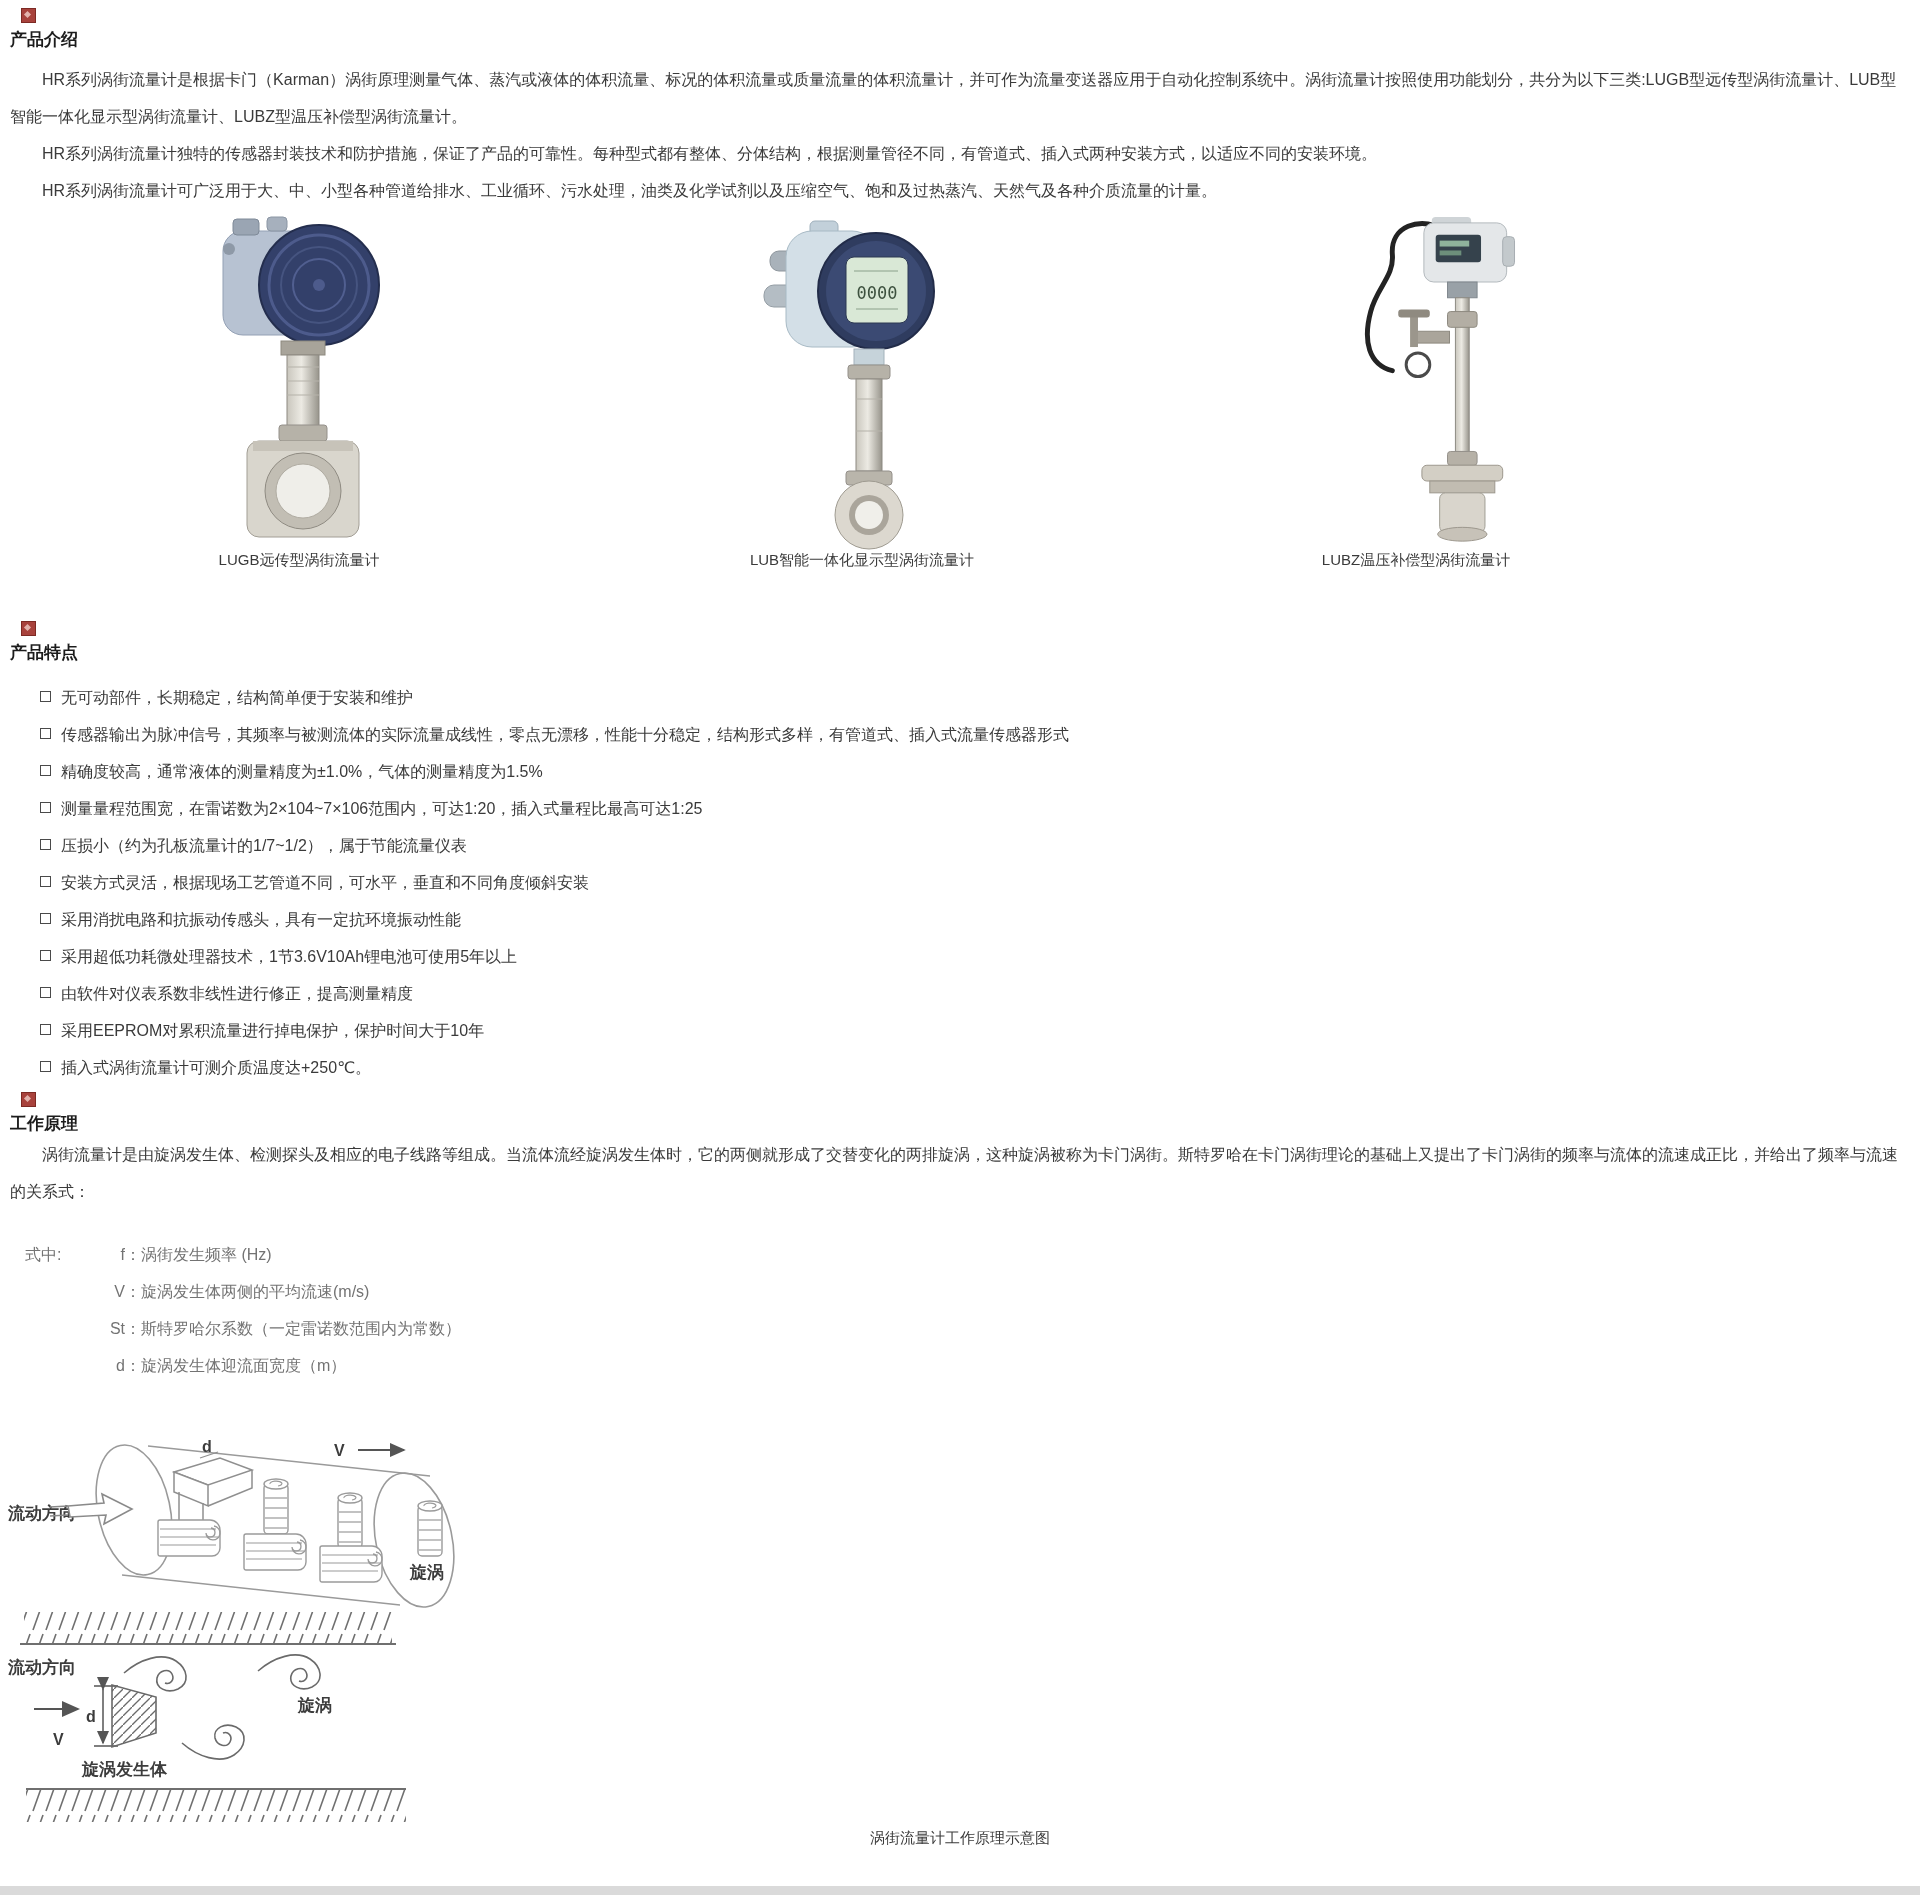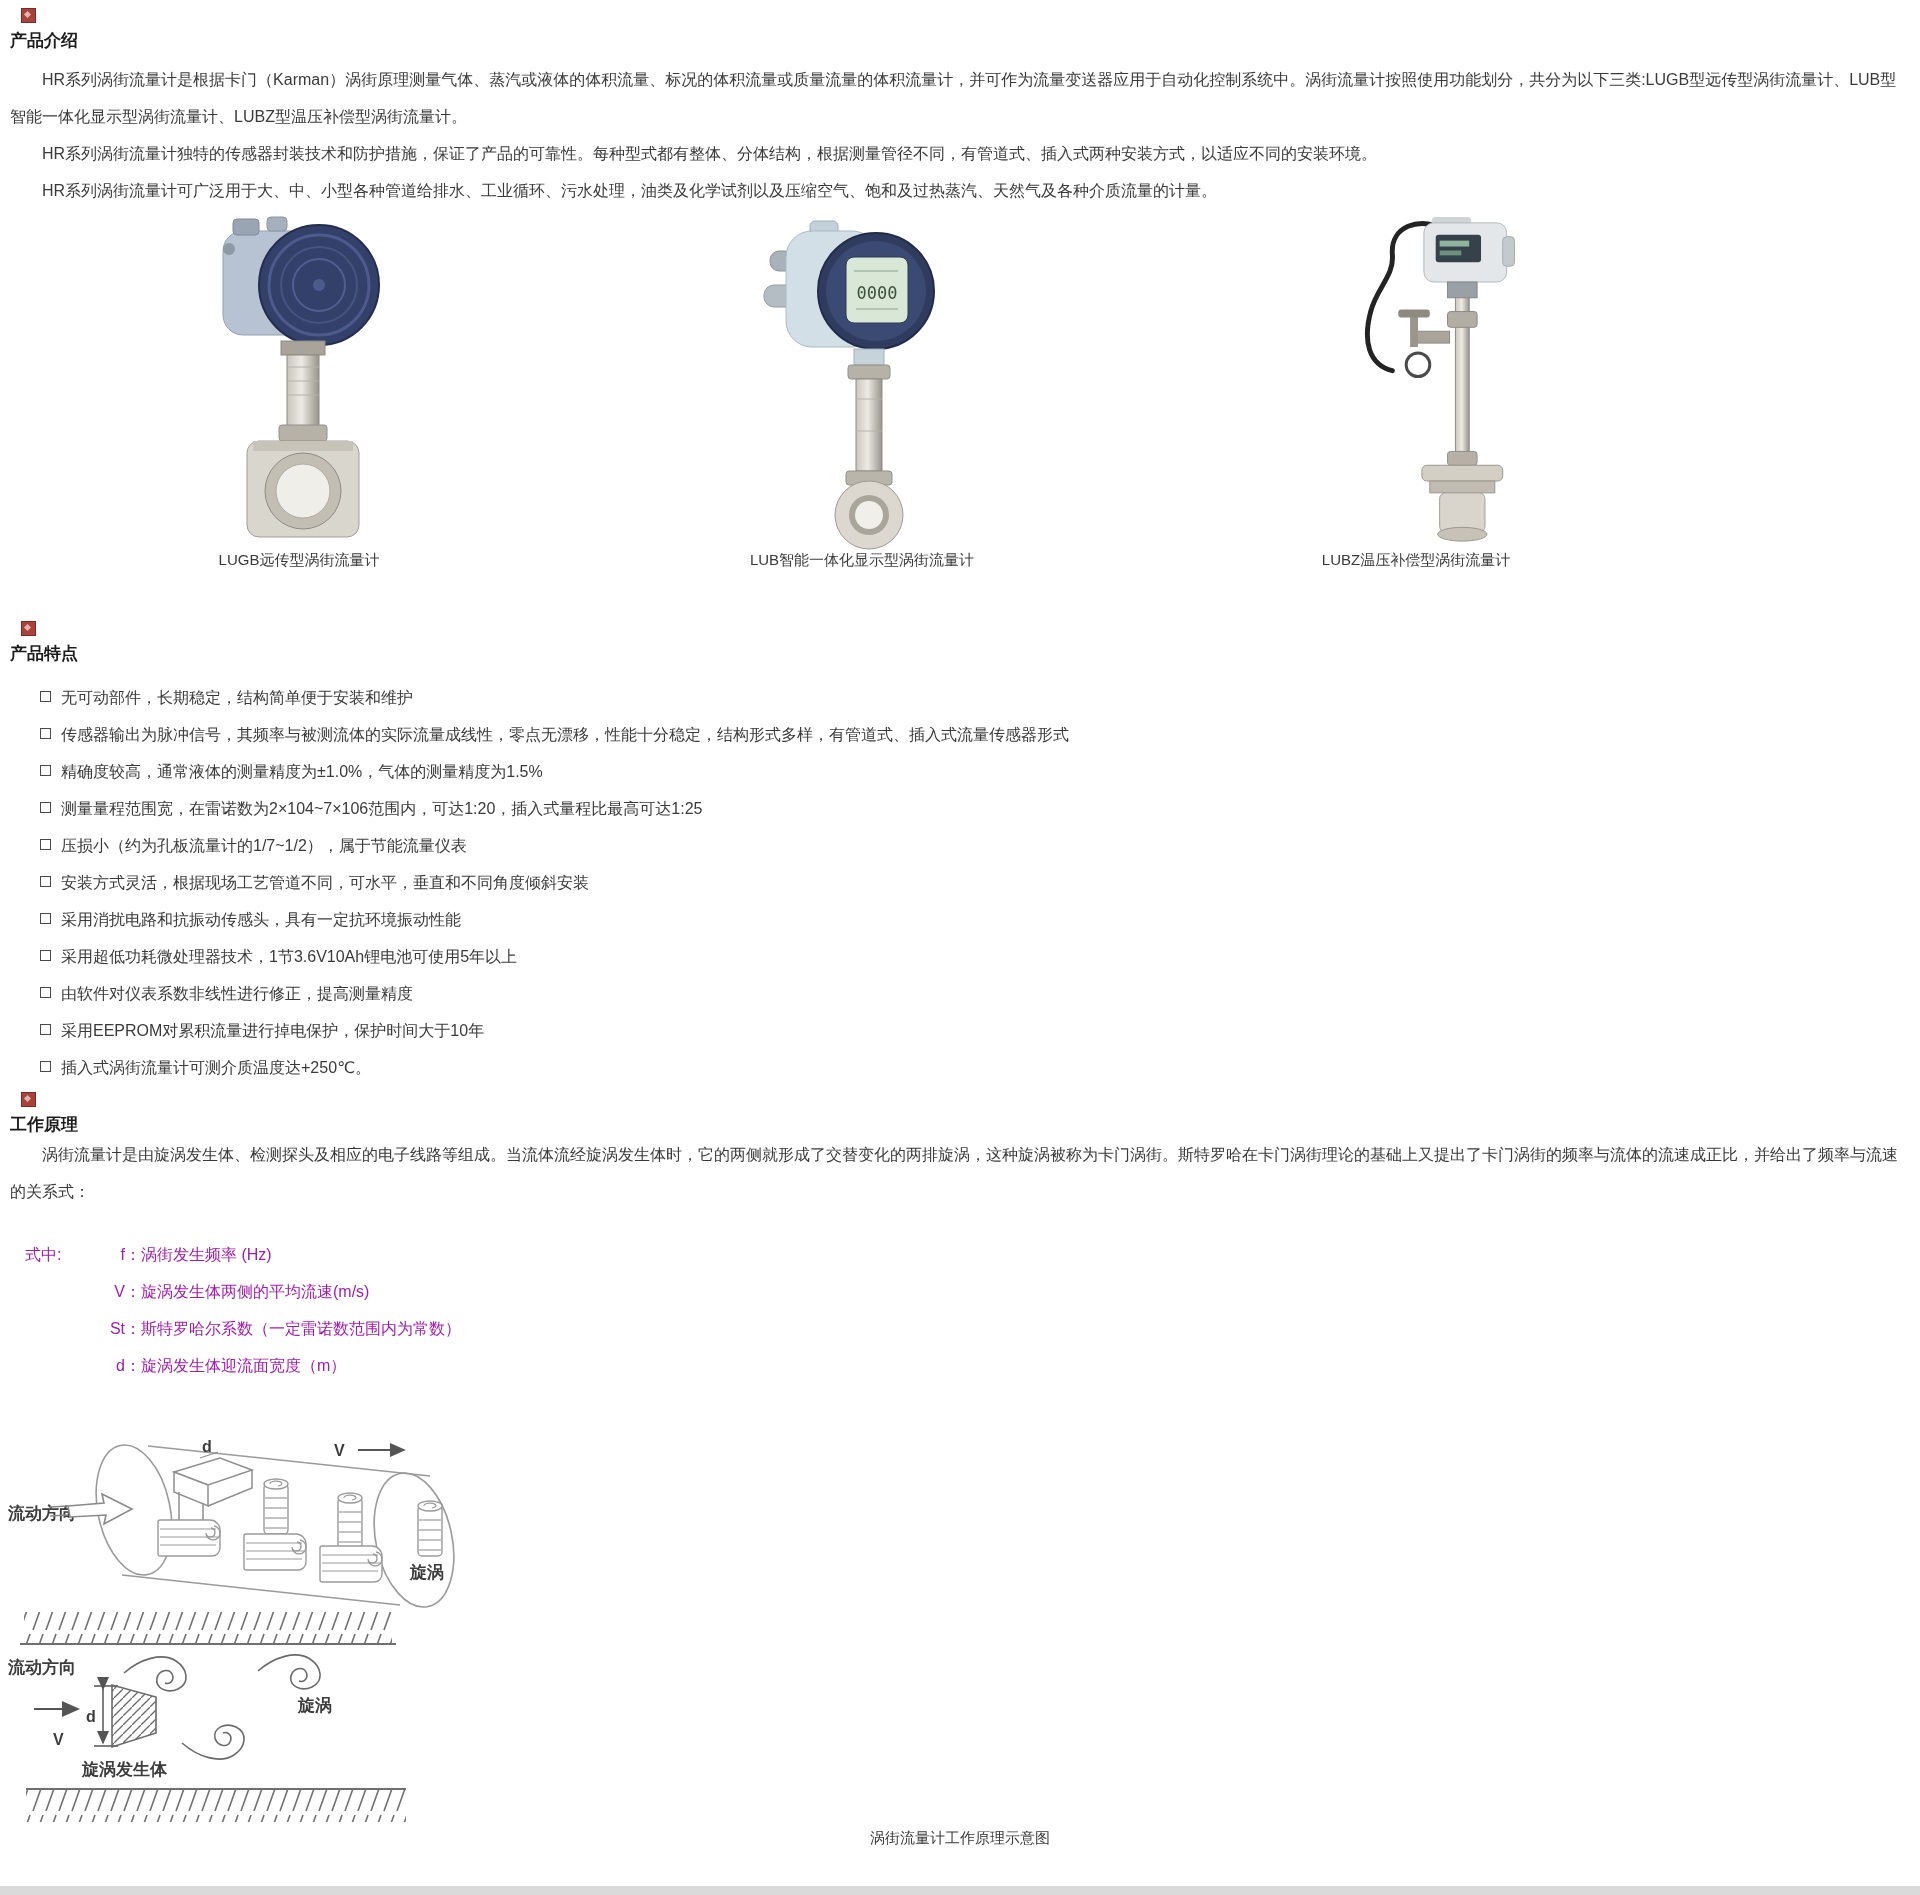--- a/index.html
+++ b/index.html
@@ -8,40 +8,40 @@
     font-family:"Liberation Sans","DejaVu Sans",sans-serif;
     color:#333333;font-size:16px;
   }
   .badge{width:13px;height:13px;background:#a8423c;border:1px solid #7d2a24;
     margin:0 0 0 21px;position:relative;}
   .badge .badge-inner{position:absolute;left:3px;top:3px;width:5px;height:5px;
     background:#e3b3ad;transform:rotate(45deg);}
   .b1{margin-top:8px}
   .b2{margin-top:34px}
   .b3{margin-top:6px}
-  h2.sec{font-size:17px;font-weight:700;color:#1c1c1c;margin:7px 0 0 10px;line-height:22px;}
+  h2.sec{font-size:17px;font-weight:700;color:#1c1c1c;margin:7px 0 0 10px;line-height:22px;font-family:Liberation Mono, monospace;}
   p.body-para{margin:0;padding:0 12px 0 10px;text-indent:2em;line-height:37px;color:#3a3a3a;}
   .intro-block{margin-top:9px;}
   
   .products-row{display:flex;margin:6px 0 0 10px;height:372px;}
   .pcol{display:flex;flex-direction:column;align-items:center;}
   .pcol1{width:578px}.pcol2{width:548px}.pcol3{width:560px}
   .pcol svg{display:block}
   .pcaption{font-size:15px;color:#3a3a3a;margin-top:0;line-height:20px;}
   
   ul.features{list-style:none;margin:14px 0 0 40px;padding:0;}
   ul.features li{line-height:37px;margin:0;padding:0;color:#3a3a3a;}
   .sq{display:inline-block;width:9px;height:9px;border:1px solid #4a4a4a;
     margin-right:10px;position:relative;top:-1px;}
   
   .principle-para{margin-top:12px;}
   .formula{font-family:"Liberation Serif","DejaVu Serif",serif;font-style:italic;
     font-size:32px;color:#222;margin:22px 0 0 12px;letter-spacing:2px;line-height:44px;}
   .vars{margin-top:26px;}
-  .var-row{display:flex;line-height:37px;color:#a21caf;}
+  .var-row{display:flex;line-height:37px;color:#737373;}
   .var-where{width:64px;margin-left:25px;}
   .var-sym{width:36px;text-align:right;}
   .var-desc{}
   
   .d1{display:block;margin:24px 0 0 6px;}
   .d2{display:block;margin:0 0 0 6px;}
   .dlabel{font-family:"Liberation Sans","DejaVu Sans",sans-serif;font-size:17px;
     font-weight:700;fill:#3c3c3c;}
   .dvar{font-family:"Liberation Sans","DejaVu Sans",sans-serif;font-size:16px;
     font-weight:700;fill:#3c3c3c;}

